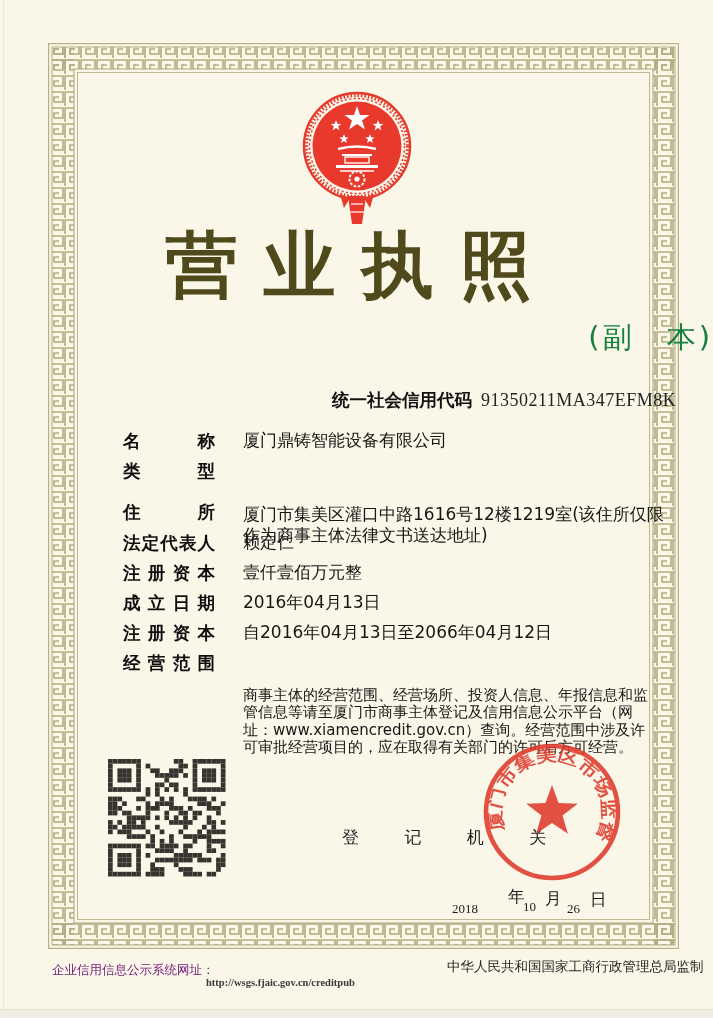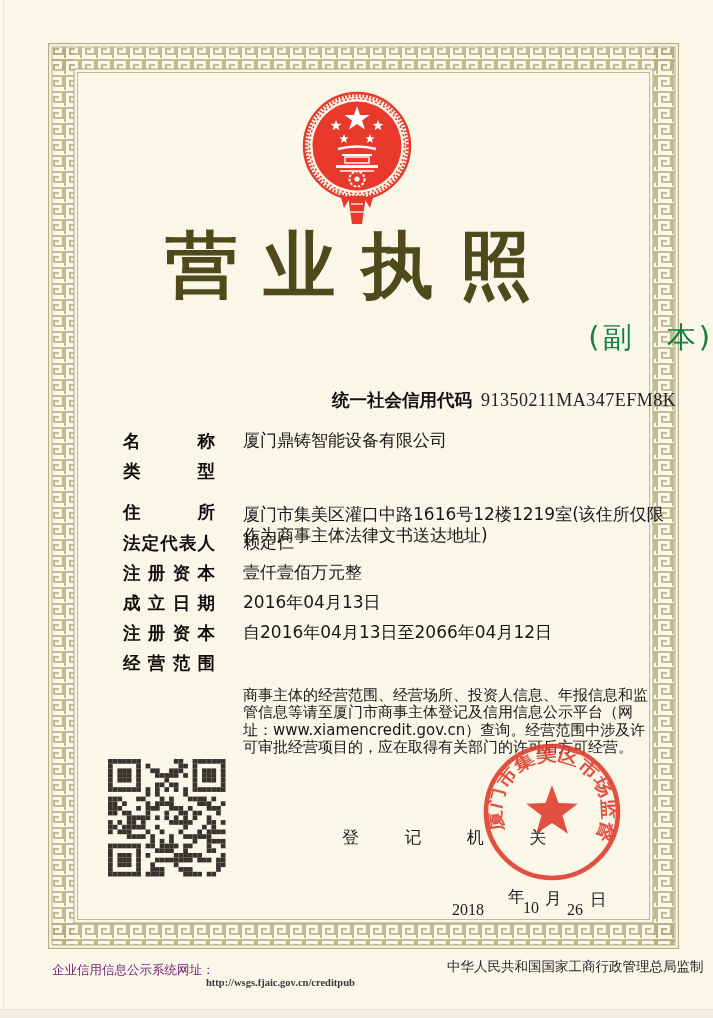--- a/index.html
+++ b/index.html
@@ -50,21 +50,21 @@
   .scope-value{width:414px;font-size:15px;line-height:17.4px;}
   
   .reg-label{
     position:absolute;left:342px;top:826px;
     font-size:17px;letter-spacing:20px;color:#1d1d1d;white-space:nowrap;
   }
   #qr-svg{position:absolute;left:106px;top:757px;}
   #seal-svg{position:absolute;left:478px;top:738px;opacity:.88;}
   
   .date-part{position:absolute;color:#1c1c1c;}
-  .date-num{font-family:"Liberation Serif",serif;font-size:16px;}
+  .date-num{font-family:"Liberation Serif",serif;font-size:13px;}
   .date-unit{font-size:16.5px;}
   
   .footer-left-label{position:absolute;left:52px;top:962px;font-size:12.5px;color:#701a75;}
   .footer-left-url{position:absolute;left:206px;top:977px;font-family:"Liberation Serif",serif;font-size:10.5px;font-weight:bold;color:#3a3a3a;}
   .footer-right{position:absolute;left:447px;top:958px;font-size:13.5px;color:#262626;}
   
   .bottom-strip{position:absolute;left:0;bottom:0;width:713px;height:8px;background:#efede6;border-top:1px solid #e8dfc6;}
   .left-edge{position:absolute;left:3px;top:0;width:1px;height:100%;background:rgba(214,202,160,.35);}
 </style>
 </head>

